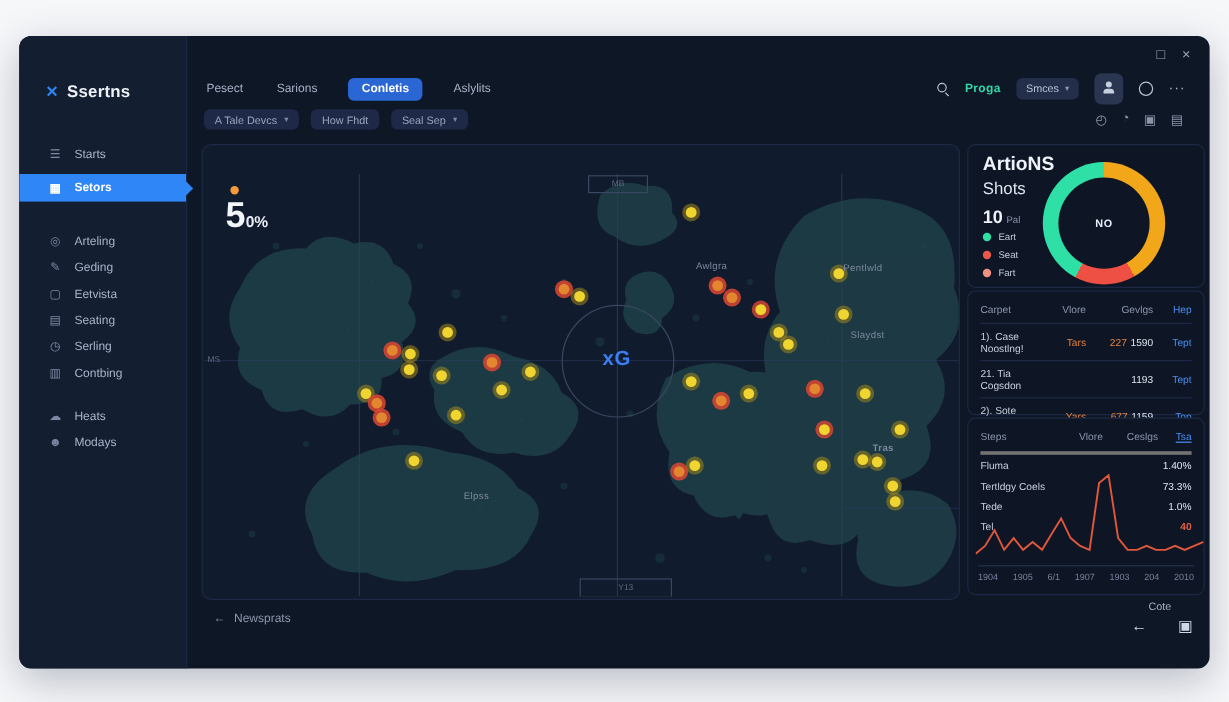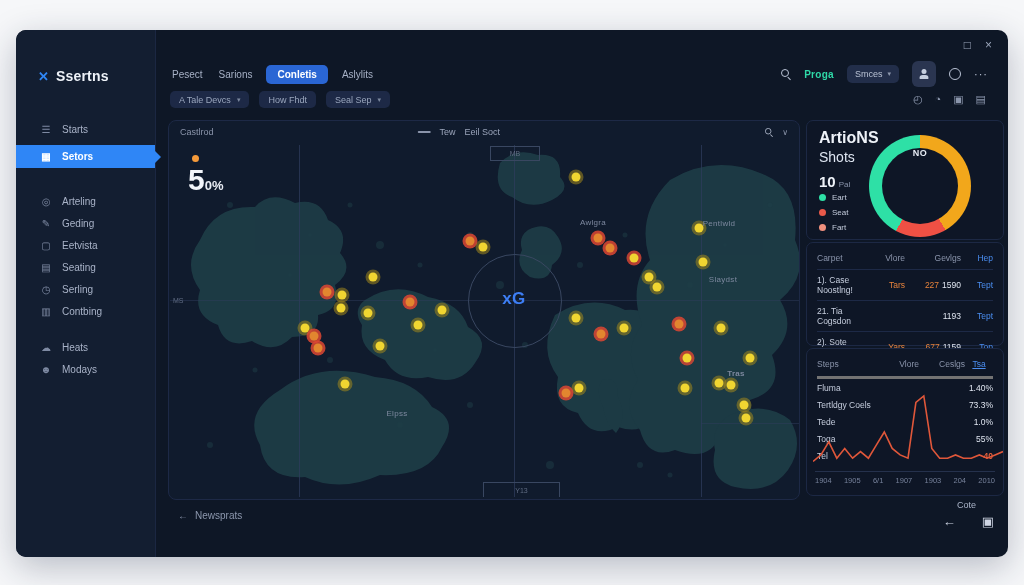--- a/index.html
+++ b/index.html
@@ -19,21 +19,21 @@
   #sidebar-items{position:absolute;left:0;top:88px;right:0;display:flex;flex-direction:column;}
   .side-item{display:flex;align-items:center;gap:10px;height:22px;padding-left:24px;cursor:pointer;position:relative;}
   .side-item .side-icon{color:#7e8aa3;font-size:10px;width:12px;text-align:center;}
   .side-item .side-label{color:#a9b3c8;font-size:10px;}
   .side-item.active{background:#2f86f6;height:23px;margin:5px 0 8px 0;}
   .side-item.active .side-label,.side-item.active .side-icon{color:#fff;font-weight:bold;}
   .side-item.active::after{content:"";position:absolute;right:-6px;top:50%;transform:translateY(-50%);
      border-top:6px solid transparent;border-bottom:6px solid transparent;border-left:6px solid #2f86f6;}
   .side-item.gap{margin-top:14px;}
   
-  #nav-tabs{position:absolute;left:154px;top:33px;display:flex;gap:12px;align-items:center;height:22px;}
+  #nav-tabs{position:absolute;left:154px;top:33px;display:flex;gap:24px;align-items:center;height:22px;}
   .tab{color:#a7b1c6;font-size:10px;cursor:pointer;padding:4px 2px;}
   .tab.active{background:#2a66d4;color:#fff;border-radius:5px;padding:4px 11px;font-weight:bold;}
   #nav-right{position:absolute;right:20px;top:33px;display:flex;gap:13px;align-items:center;height:22px;}
   #brand{color:#2fd9a8;font-size:10px;font-weight:bold;letter-spacing:.3px;cursor:pointer;}
   #nav-dd{display:flex;align-items:center;gap:5px;background:#222e4a;border-radius:5px;padding:4px 8px;color:#b9c2d4;font-size:9px;cursor:pointer;}
   #nav-avatar{background:#2a3550;border-radius:6px;padding:4px 7px;cursor:pointer;}
   .icon-search{width:10px;height:10px;position:relative;display:inline-block;cursor:pointer;}
   .icon-search::before{content:"";position:absolute;top:0;left:0;width:6px;height:6px;border:1.4px solid #b9c2d4;border-radius:50%;}
   .icon-search::after{content:"";position:absolute;bottom:0;right:0;width:4px;height:1.4px;background:#b9c2d4;transform:rotate(45deg);}
   .icon-person{width:10px;height:10px;position:relative;display:inline-block;}
@@ -78,21 +78,21 @@
   
   .panel-card{position:absolute;left:790px;width:198px;background:#0e1626;border:1px solid #1c2844;border-radius:7px;box-sizing:border-box;}
   #card-a{top:90px;height:120px;}
   #card-b{top:212px;height:104px;}
   #card-c{top:318px;height:148px;}
   #card-a .t1{position:absolute;left:12px;top:8px;color:#eef2f8;font-size:16px;font-weight:bold;}
   #card-a .t2{position:absolute;left:12px;top:28px;color:#dfe6f2;font-size:14px;}
   #card-a .vrow{position:absolute;left:12px;top:52px;color:#eef2f8;font-size:15px;font-weight:bold;}
   #card-a .vrow .unit{color:#8a94ab;font-size:8px;font-weight:normal;margin-left:3px;}
   #donut{position:absolute;left:62px;top:14px;width:102px;height:102px;border-radius:50%;}
-  #donut-hole{position:absolute;left:13px;top:13px;right:13px;bottom:13px;background:#0e1626;border-radius:50%;display:flex;align-items:flex-start;justify-content:center;}
+  #donut-hole{position:absolute;left:13px;top:13px;right:13px;bottom:13px;background:#0e1626;border-radius:50%;display:flex;align-items:center;justify-content:center;}
   #donut-center{color:#e8edf5;font-size:9px;font-weight:bold;letter-spacing:.5px;}
   #donut-legend{position:absolute;left:12px;top:72px;display:flex;flex-direction:column;gap:6px;}
   .dleg{display:flex;align-items:center;gap:6px;font-size:8px;color:#c3cbdb;}
   .dleg .sw{width:7px;height:7px;border-radius:50%;}
   .ptable{position:absolute;left:10px;right:10px;top:6px;}
   .prow{display:flex;align-items:center;font-size:8.5px;padding:5px 0;border-top:1px solid #1d2946;}
   .prow.head{border-top:none;color:#8a94ab;padding:4px 0 6px 0;}
   .prow .c-name{flex:1;color:#c6cede;}
   .prow.head .c-name{color:#8a94ab;}
   .prow .c-vlore{width:38px;text-align:right;color:#e5823c;}
@@ -100,21 +100,21 @@
   .prow .c-gev{width:56px;text-align:right;color:#dfe5f0;}
   .prow.head .c-gev{color:#8a94ab;}
   .prow .c-gev .v1{color:#e5823c;margin-right:3px;}
   .prow .c-hep{width:32px;text-align:right;color:#4a8df0;cursor:pointer;}
   .prow.head .c-hep{color:#4a8df0;cursor:default;}
   #t2-rows .prow{border-top:none;padding:3.5px 0;}
   #t2-rows .c-val{text-align:right;flex:1;color:#dfe5f0;}
   #t2-rows .c-val.hl{color:#e5603c;font-weight:bold;}
   #t2-head{display:flex;font-size:8.5px;color:#8a94ab;padding:4px 0 7px 0;border-bottom:3px solid #737373;}
   #t2-head .h1{flex:1;}#t2-head .h2{width:46px;text-align:right;}
-  #t2-head .h3{width:46px;text-align:right;}#t2-head .h4{width:28px;text-align:center;color:#4a8df0;text-decoration:underline;}
+  #t2-head .h3{width:46px;text-align:right;}#t2-head .h4{width:28px;text-align:right;color:#4a8df0;text-decoration:underline;}
   #spark{position:absolute;left:6px;top:40px;pointer-events:none;}
   #spark-x{position:absolute;left:8px;right:8px;top:122px;display:flex;justify-content:space-between;
            font-size:7.5px;color:#76819a;border-top:1px solid #25314c;padding-top:4px;}
   #panel-footer{position:absolute;left:790px;top:470px;width:202px;display:flex;flex-direction:column;align-items:flex-end;padding-right:14px;box-sizing:border-box;gap:4px;}
   #panel-footer .flabel{color:#aab4c8;font-size:9px;margin-right:18px;}
   #panel-footer .ficons{display:flex;gap:26px;color:#cfd6e4;font-size:13px;}
   #panel-footer .ficons span{cursor:pointer;}
 </style>
 </head>
 <body>
@@ -213,32 +213,20 @@
         </div>
       </div>
   <div id="filter-icons">
         <span>◴</span>
         <span>◔</span>
         <span>▣</span>
         <span>▤</span>
       </div>
 
   <section id="chart-card">
-    <div id="card-header">
-      <span id="card-title">Castlrod</span>
-      <span id="pitch-legend">
-            <span class="legend-line"></span>
-            <span>Tew</span>
-            <span>Eeil Soct</span>
-          </span>
-      <span id="card-header-right">
-        <span class="icon-search" style="transform:scale(.8);"></span>
-        <span>∨</span>
-      </span>
-    </div>
     <div id="pitch">
       <svg id="map-svg" width="629" height="352" viewBox="0 0 629 352">
         <g fill="#1e3e47" opacity="0.9">
           <path d="M30,95 Q45,60 85,62 Q100,45 125,58 Q150,52 158,75 Q180,85 170,108 Q185,125 165,140 Q172,165 148,170 Q150,192 122,192 Q105,210 82,196 Q55,205 48,180 Q22,170 30,145 Q12,120 30,95 Z"></path>
           <path d="M330,18 Q345,2 368,10 Q392,8 390,32 Q402,45 382,55 Q360,66 342,52 Q322,45 330,18 Z"></path>
           <path d="M358,85 Q378,75 388,92 Q398,108 382,120 Q380,138 360,132 Q344,122 352,105 Q348,92 358,85 Z"></path>
           <path d="M195,155 Q225,135 258,152 Q290,158 298,182 Q322,195 305,218 Q290,242 258,232 Q228,238 215,215 Q188,205 192,180 Q182,165 195,155 Z"></path>
           <path d="M110,245 Q150,215 205,232 Q245,235 262,262 Q290,275 272,302 Q258,332 210,330 Q170,348 135,332 Q95,335 90,300 Q72,268 110,245 Z"></path>
           <path d="M385,170 Q420,148 455,165 Q485,162 488,190 Q515,198 502,225 Q515,252 488,262 Q478,292 448,282 Q420,295 408,268 Q382,262 388,232 Q368,205 385,170 Z"></path>
           <path d="M432,235 Q448,230 448,252 Q458,272 446,288 Q436,280 433,262 Q425,245 432,235 Z"></path>
@@ -421,24 +409,20 @@
             </div>
             <div class="prow">
               <span class="c-name">Tertldgy Coels</span>
               <span class="c-val">73.3%</span>
             </div>
             <div class="prow">
               <span class="c-name">Tede</span>
               <span class="c-val">1.0%</span>
             </div>
             <div class="prow">
-              <span class="c-name">Toga</span>
-              <span class="c-val">55%</span>
-            </div>
-            <div class="prow">
               <span class="c-name">Tel</span>
               <span class="c-val hl">40</span>
             </div>
           </div>
     </div>
     <svg id="spark" width="190" height="82">
       <polyline id="spark-line" fill="none" stroke-width="1.6" points="0.0,72.5 7.9,65.9 15.8,52.8 23.8,69.2 31.7,59.4 39.6,69.2 47.5,62.6 55.4,69.2 63.3,56.1 71.3,43.0 79.2,59.4 87.1,65.9 95.0,69.2 102.9,13.5 110.8,7.0 118.8,59.4 126.7,69.2 134.6,69.2 142.5,65.9 150.4,69.2 158.3,69.2 166.3,65.9 174.2,69.2 182.1,65.9 190.0,62.6" stroke="#e0573a"></polyline>
     </svg>
     <div id="spark-x">
           <span>1904</span>

